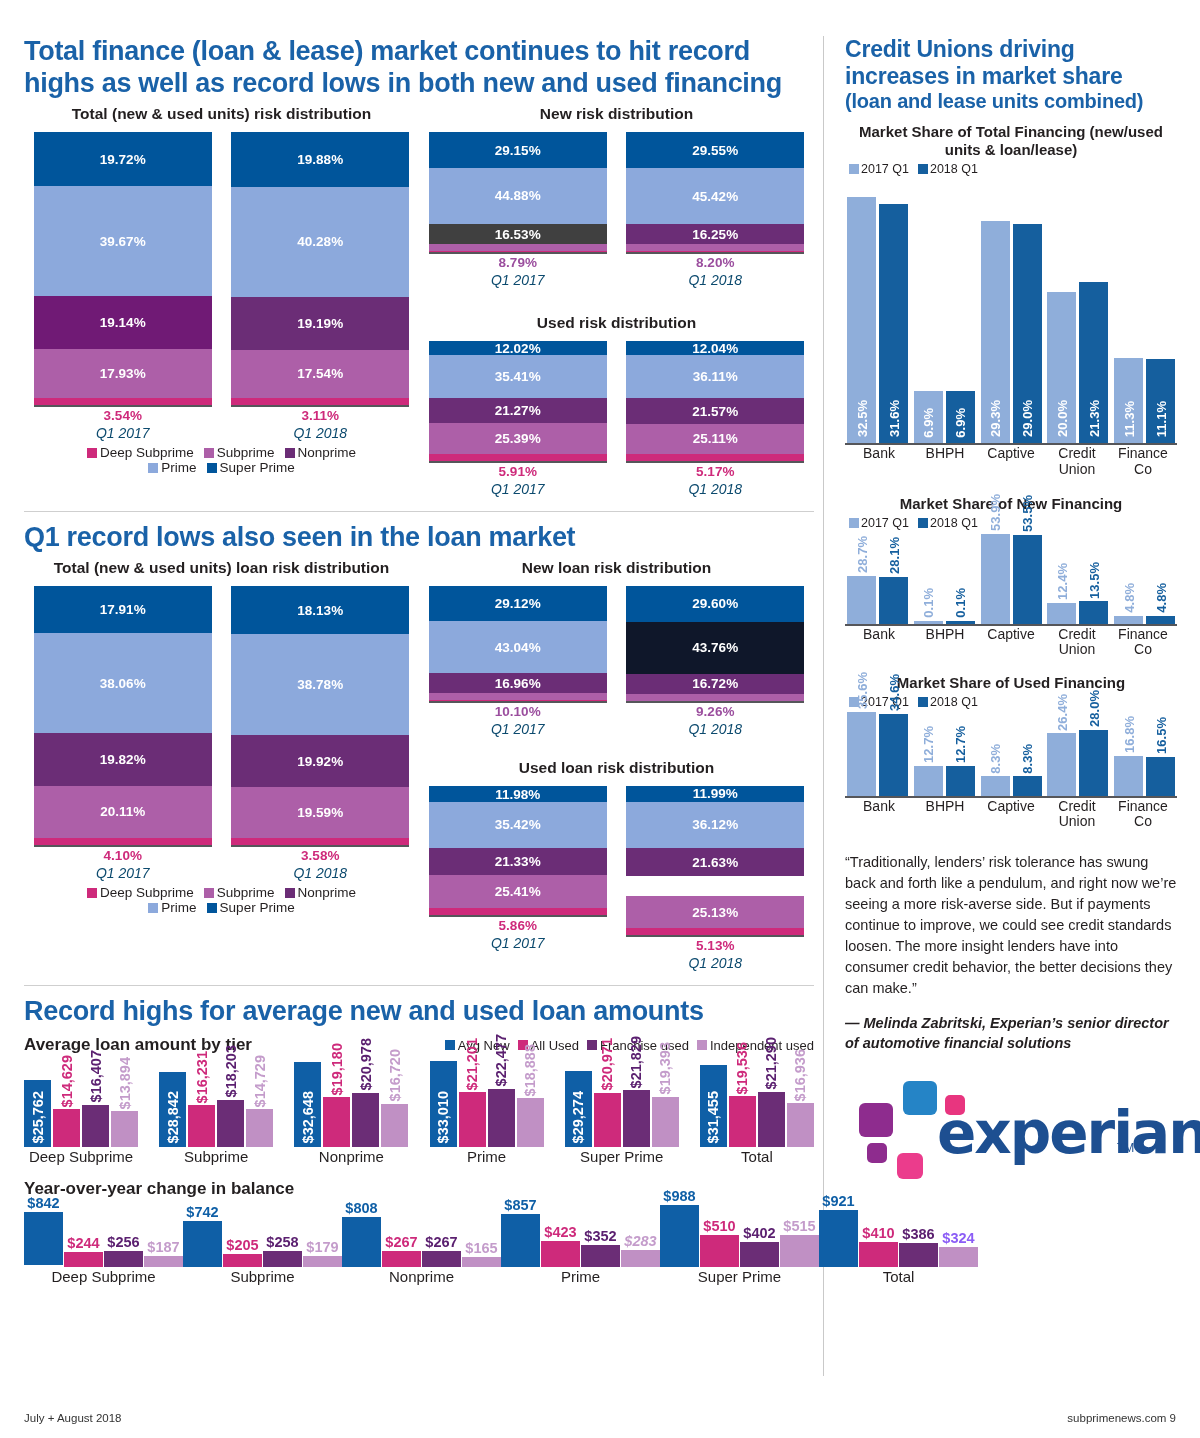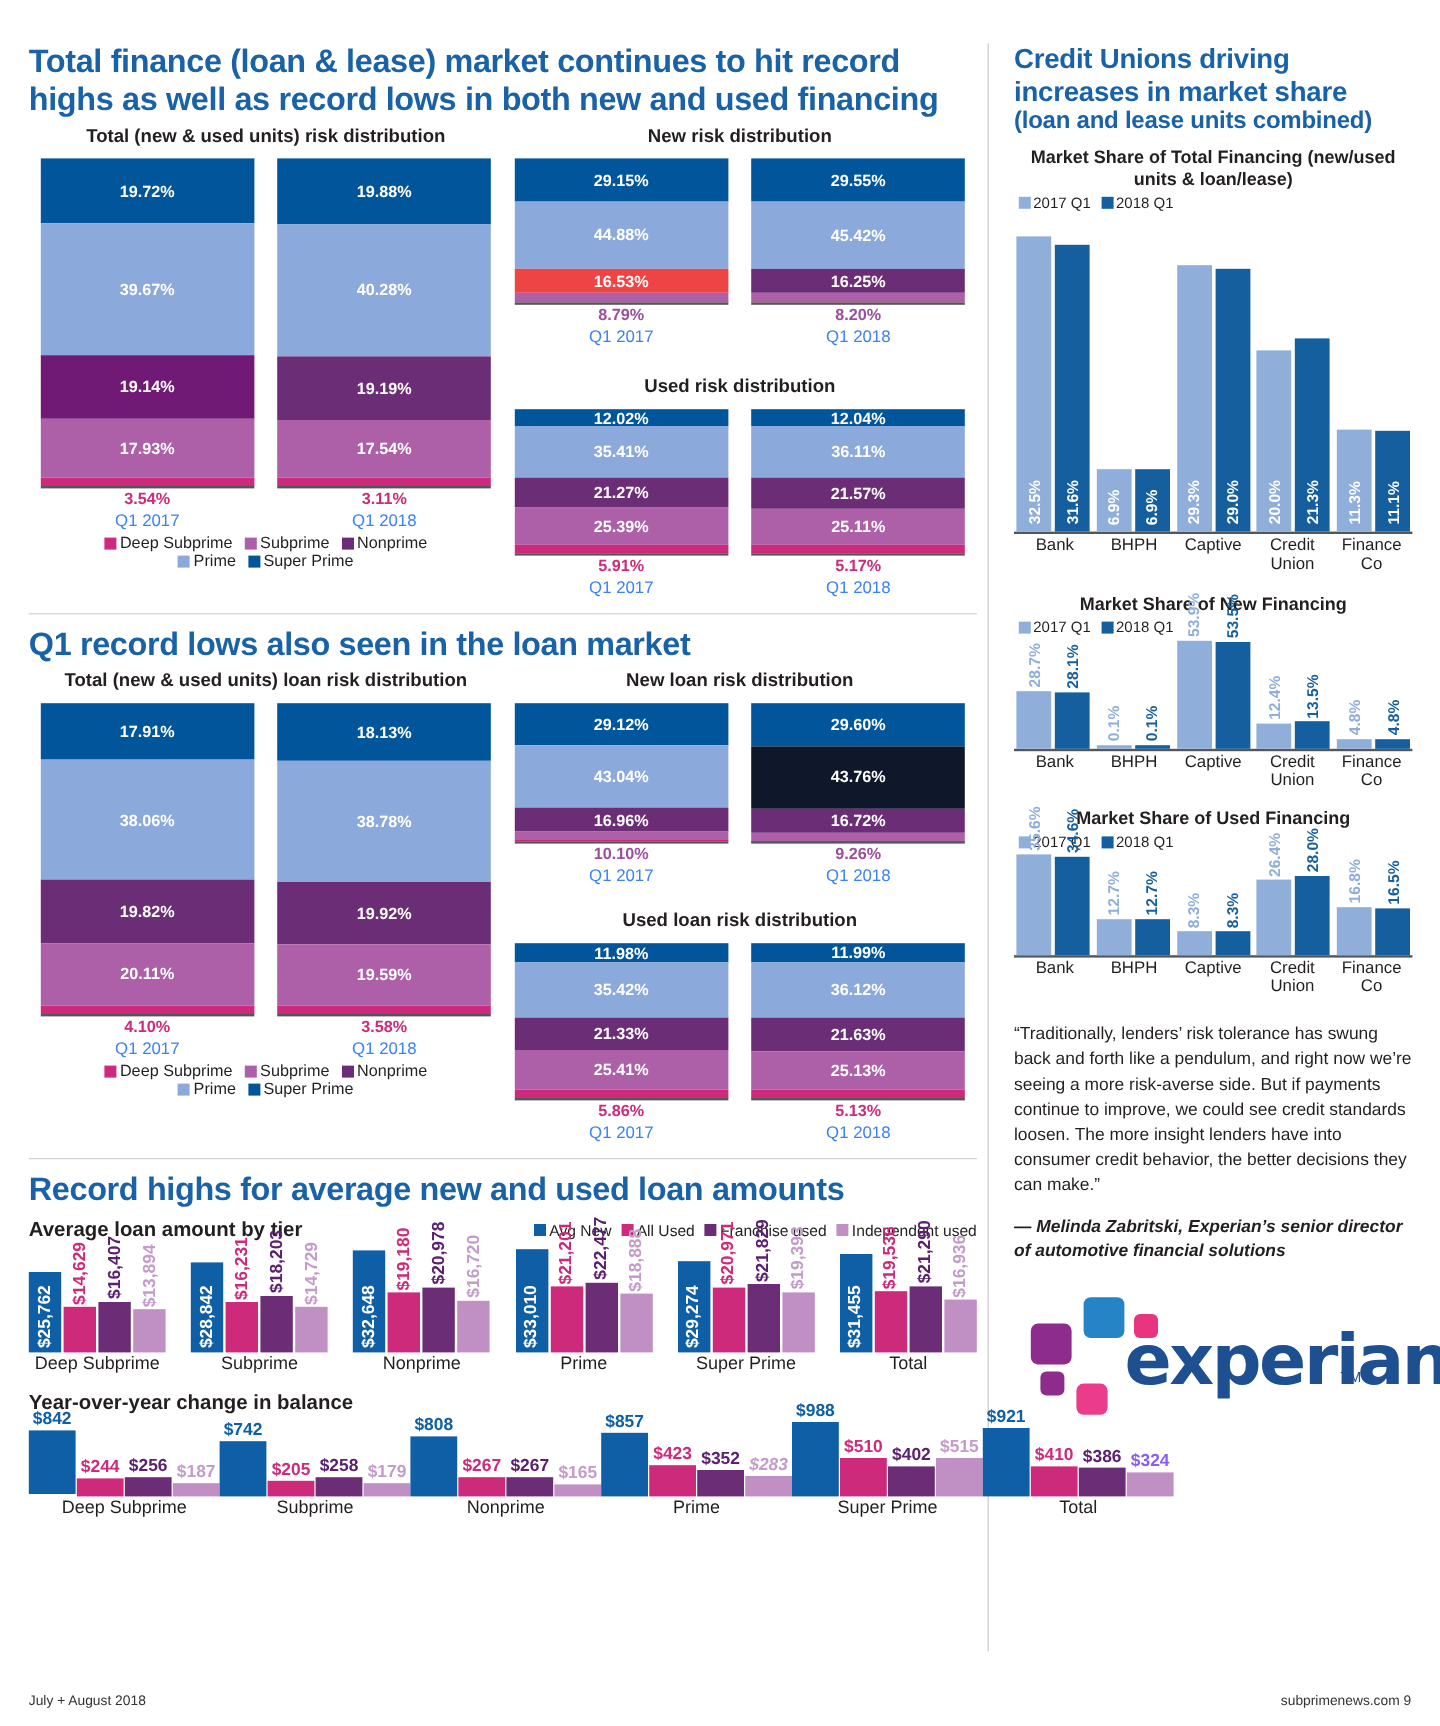--- a/index.html
+++ b/index.html
@@ -33,21 +33,21 @@
   .stackwrap{display:flex;justify-content:center;gap:0;}
   .stackcol{width:50%;display:flex;flex-direction:column;align-items:center;}
   .stack{width:174px;display:flex;flex-direction:column;}
   .stack.wide{width:178px;}
   .seg{
     display:flex;align-items:center;justify-content:center;
     color:#fff;font-weight:bold;font-size:13.5px;box-sizing:border-box;
   }
   .axisline{height:2px;background:#55565a;width:100%;}
   .outlabel{font-weight:bold;font-size:13.5px;margin-top:1px;}
-  .xlabel{font-size:14px;margin-top:2px;color:#3b82f6;}
+  .xlabel{font-size:14px;margin-top:2px;color:#0c4a6e;font-style:italic;}
 
   .legend{
     display:flex;flex-wrap:wrap;justify-content:center;gap:0 10px;
     font-size:13.5px;margin-top:4px;
   }
   .legend .li{display:flex;align-items:center;gap:3px;}
   .sw{width:10px;height:10px;display:inline-block;}
 
   
   .rchart-title{text-align:center;font-weight:bold;font-size:15px;line-height:1.2;margin:0 0 3px;}
@@ -174,21 +174,21 @@
           </div>
       </div>
       <div style="width:395px;">
         <div>
           <div class="chart-title">New risk distribution</div>
           <div class="stackwrap" id="c1">
               <div class="stackcol">
                 <div class="stack wide">
                   <div class="seg" style="height: 36.1139px; background: rgb(0, 85, 155);">29.15%</div>
                   <div class="seg" style="height: 55.6018px; background: rgb(140, 169, 220);">44.88%</div>
-                  <div class="seg" style="height: 20.479px; background: #ef4444;">16.53%</div>
+                  <div class="seg" style="height: 20.479px; background: #404040;">16.53%</div>
                   <div style="height: 7px; background: rgb(173, 95, 168);"></div>
                   <div class="seg" style="height: 0.805285px; background: rgb(206, 42, 123);"></div>
                 </div>
                 <div class="axisline" style="width: 178px;"></div>
                 <div class="outlabel" style="color: rgb(155, 78, 158);">8.79%</div>
                 <div class="xlabel">Q1 2017</div>
               </div>
               <div class="stackcol">
                 <div class="stack wide">
                   <div class="seg" style="height: 36.3742px; background: rgb(0, 85, 155);">29.55%</div>
@@ -337,21 +337,21 @@
                 </div>
                 <div class="axisline" style="width: 178px;"></div>
                 <div class="outlabel" style="color: rgb(206, 42, 123);">5.86%</div>
                 <div class="xlabel">Q1 2017</div>
               </div>
               <div class="stackcol">
                 <div class="stack wide">
                   <div class="seg" style="height: 15.4188px; background: rgb(0, 85, 155);">11.99%</div>
                   <div class="seg" style="height: 46.4492px; background: rgb(140, 169, 220);">36.12%</div>
                   <div class="seg" style="height: 27.8155px; background: rgb(107, 45, 118);">21.63%</div>
-                  <div class="seg" style="height: 32.3164px; background: rgb(173, 95, 168);">25.13%</div>
+                  <div class="seg" style="height: 32.3164px; background: rgb(173, 95, 168); margin-top: 20px;">25.13%</div>
                   <div style="height: 7px; background: rgb(206, 42, 123);"></div>
                 </div>
                 <div class="axisline" style="width: 178px;"></div>
                 <div class="outlabel" style="color: rgb(206, 42, 123);">5.13%</div>
                 <div class="xlabel">Q1 2018</div>
               </div>
             </div>
         </div>
       </div>
     </div>

